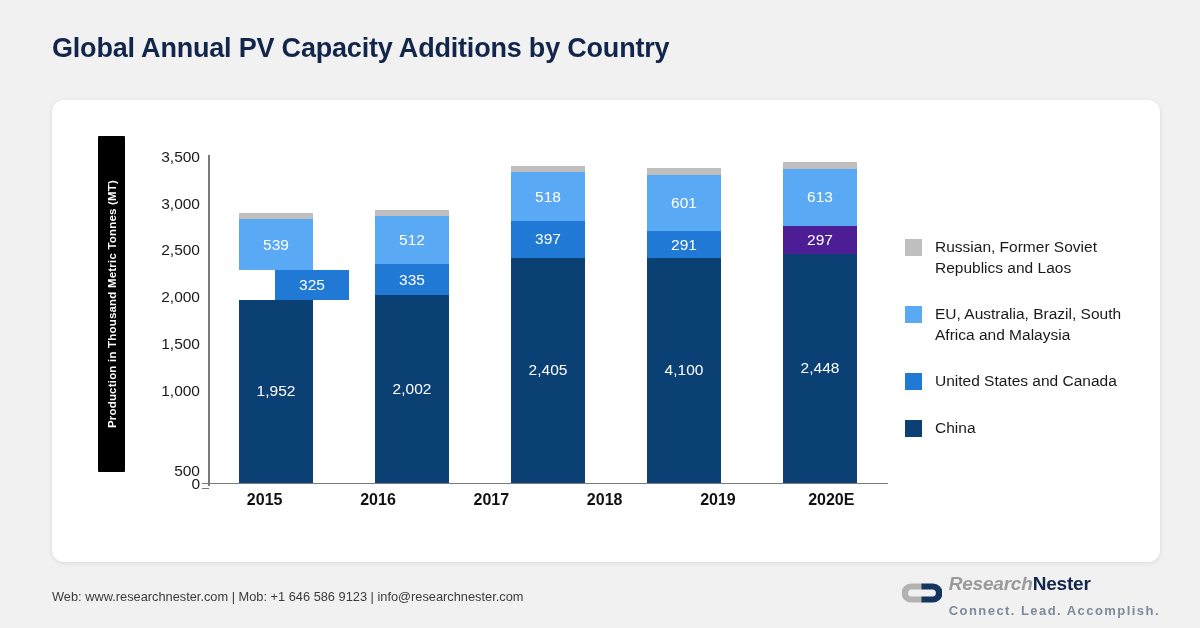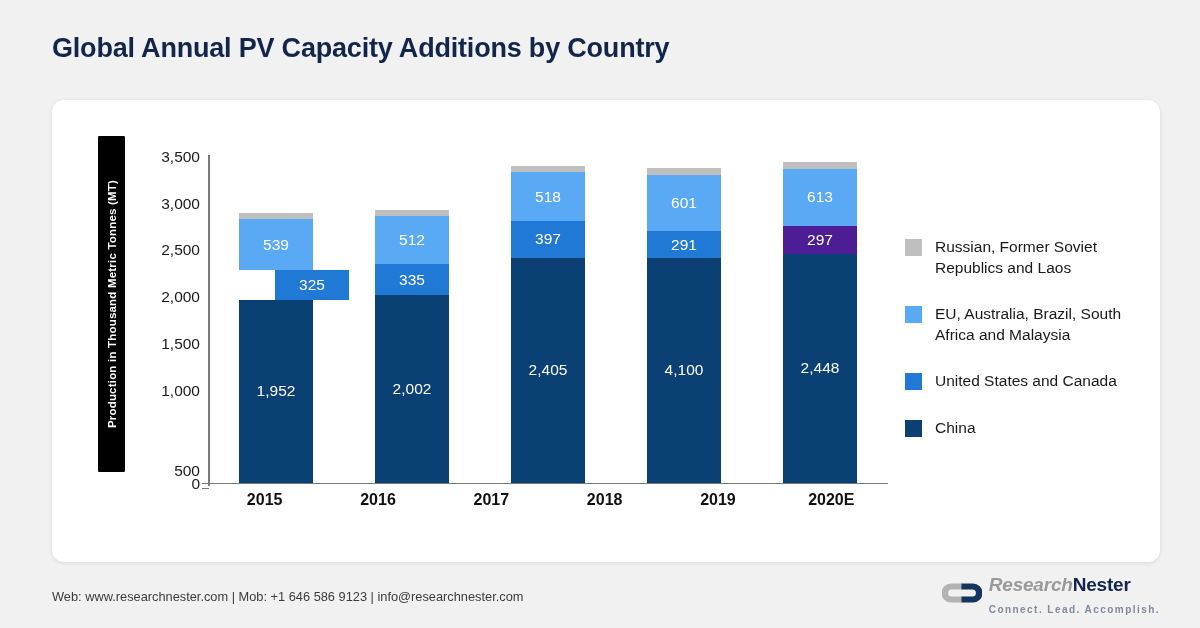--- a/index.html
+++ b/index.html
@@ -206,21 +206,21 @@
   #logo-mark { margin-right: 7px; }
   #logo-text { line-height: 1; }
   #logo-words {
     font-size: 19px;
     font-weight: bold;
     letter-spacing: -0.2px;
   }
   #logo-research { color: #9a9a9a; font-style: italic; }
   #logo-nester { color: #12254b; }
   #logo-tagline {
-    font-size: 10px;
+    font-size: 13px;
     font-weight: bold;
     color: #7d8a9c;
     letter-spacing: 1.45px;
     margin-top: 11px;
   }
 </style>
 </head>
 <body>
 
 <div id="page-title">Global Annual PV Capacity Additions by Country</div>

